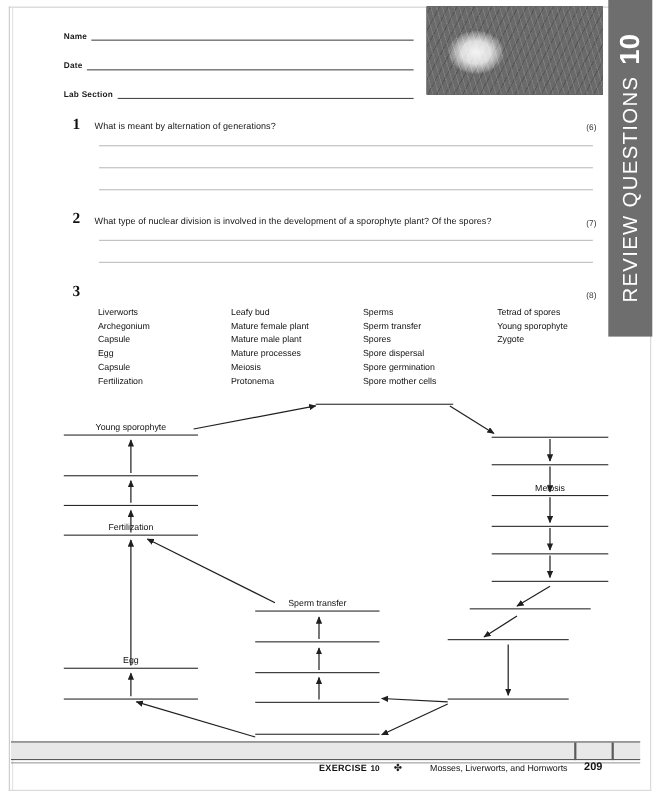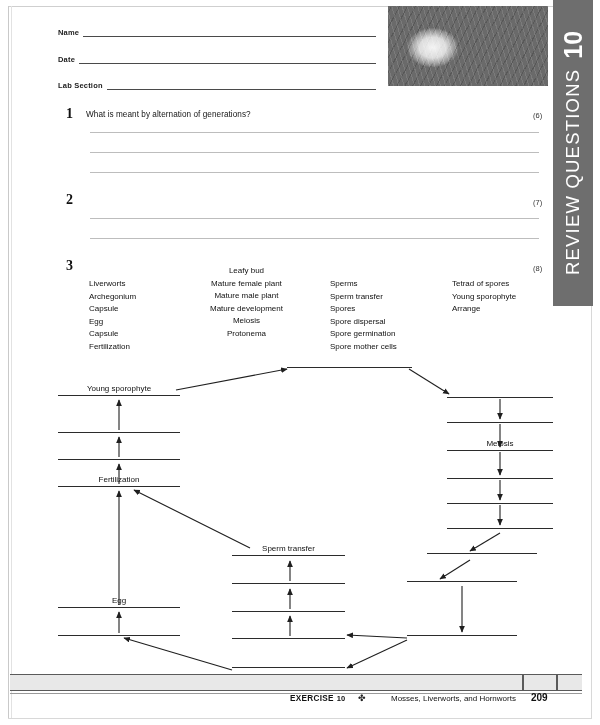--- a/index.html
+++ b/index.html
@@ -154,55 +154,56 @@
   </div>
 
   <div class="q-num" style="left:66px; top:106px;">1</div>
   <div class="q-text" style="left:86px; top:110px;">What is meant by alternation of generations?</div>
   <div class="q-pts" style="left:533px; top:111px;">(6)</div>
   <div class="ans-rule" style="left:90px; top:132px; width:449px;"></div>
   <div class="ans-rule" style="left:90px; top:152px; width:449px;"></div>
   <div class="ans-rule" style="left:90px; top:172px; width:449px;"></div>
 
   <div class="q-num" style="left:66px; top:192px;">2</div>
+  <div class="q-text" style="left:86px; top:197px;">What type of nuclear division is involved in the development of a sporophyte plant? Of the spores?</div>
   <div class="q-pts" style="left:533px; top:198px;">(7)</div>
   <div class="ans-rule" style="left:90px; top:218px; width:449px;"></div>
   <div class="ans-rule" style="left:90px; top:238px; width:449px;"></div>
 
   <div class="q-num" style="left:66px; top:258px;">3</div>
   <div class="q-pts" style="left:533px; top:264px;">(8)</div>
 
   <div class="wordcol" style="left:89px; top:278px;">
     <div>Liverworts</div>
     <div>Archegonium</div>
     <div>Capsule</div>
     <div>Egg</div>
     <div>Capsule</div>
     <div>Fertilization</div>
   </div>
-  <div class="wordcol" style="left:210px; top:265px;text-align:center;">
+  <div class="wordcol" style="left:210px; top:278px;">
     <div>Leafy bud</div>
     <div>Mature female plant</div>
     <div>Mature male plant</div>
-    <div>Mature development</div>
+    <div>Mature processes</div>
     <div>Meiosis</div>
     <div>Protonema</div>
   </div>
   <div class="wordcol" style="left:330px; top:278px;">
     <div>Sperms</div>
     <div>Sperm transfer</div>
     <div>Spores</div>
     <div>Spore dispersal</div>
     <div>Spore germination</div>
     <div>Spore mother cells</div>
   </div>
   <div class="wordcol" style="left:452px; top:278px;">
     <div>Tetrad of spores</div>
     <div>Young sporophyte</div>
-    <div>Arrange</div>
+    <div>Zygote</div>
   </div>
 
   <div class="diagram">
 
     <div class="dline" style="left:58px; top:45px;  width:122px;"></div>
     <div class="dline" style="left:58px; top:82px;  width:122px;"></div>
     <div class="dline" style="left:58px; top:109px; width:122px;"></div>
     <div class="dline" style="left:58px; top:136px; width:122px;"></div>
     <div class="dline" style="left:58px; top:257px; width:122px;"></div>
     <div class="dline" style="left:58px; top:285px; width:122px;"></div>

